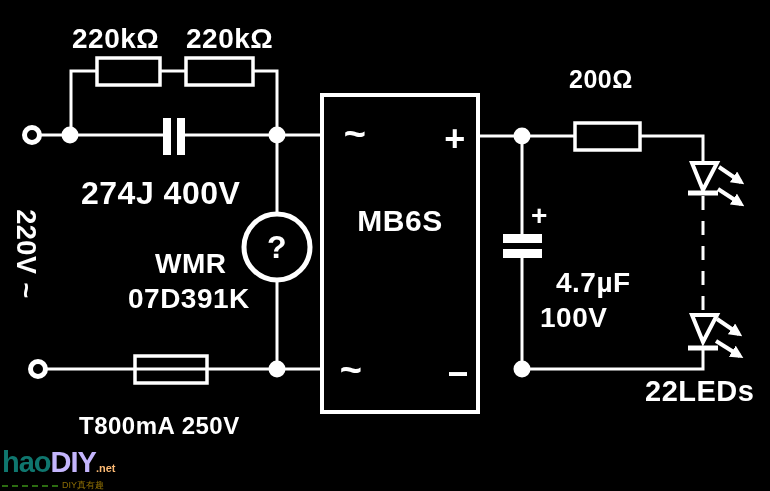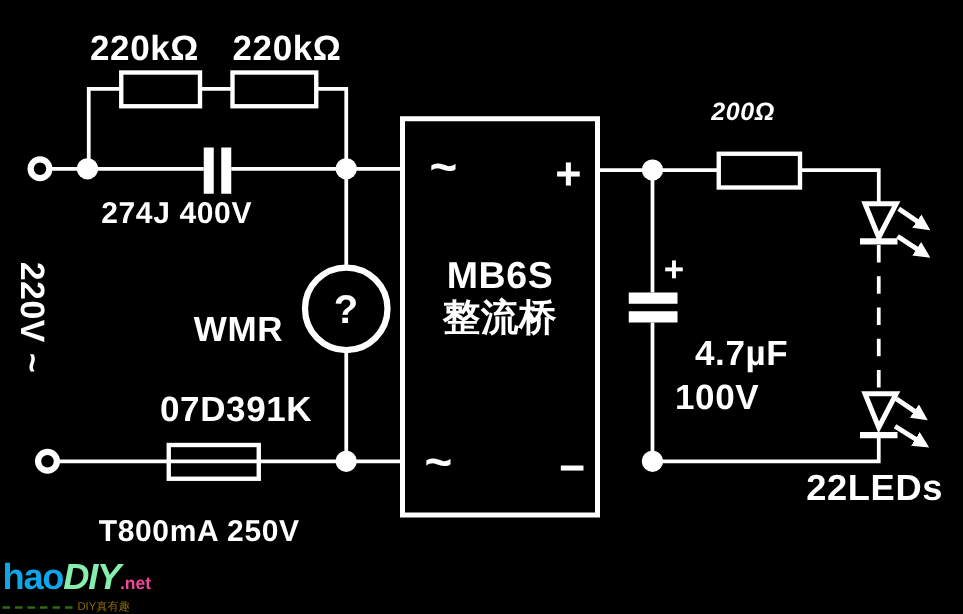--- a/index.html
+++ b/index.html
@@ -9,23 +9,23 @@
   }
   .stage svg { position:absolute; left:0; top:0; }
   .lbl {
     position:absolute; color:#fff; font-weight:bold; white-space:nowrap;
     line-height:1.2; letter-spacing:0.5px;
   }
   .ctr { text-align:center; }
   
   .wm { position:absolute; left:2px; top:448px; line-height:1; }
   .wm-row1 { font-size:29px; font-weight:bold; letter-spacing:-1px; }
-  .wm-hao { color:#0ea5e9; }
-  .wm-diy { color:#86efac;font-style:italic; }
-  .wm-net { color:#ec4899; font-size:14px; letter-spacing:0; }
+  .wm-hao { color:#0f766e; }
+  .wm-diy { color:#c4b5fd; }
+  .wm-net { color:#fdba74; font-size:11px; letter-spacing:0; }
   .wm-row2 { margin-top:4px; font-size:9px; }
   .wm-dash { display:inline-block; width:56px; border-top:2px dashed #2c6b12; vertical-align:middle; margin-right:4px; }
   .wm-tag { color:#8a6c04; vertical-align:middle; }
 </style>
 </head>
 <body>
 
 <div class="stage">
 
   <svg width="770" height="491" viewBox="0 0 770 491">
@@ -88,36 +88,35 @@
     <g>
       <polygon points="692,315 717,315 703,342" stroke="#ffffff" stroke-width="4" fill="none"></polygon>
       <line x1="688" y1="348" x2="718" y2="348" stroke="#ffffff" stroke-width="5"></line>
       <line x1="717" y1="319" x2="739" y2="334" stroke="#ffffff" stroke-width="4" marker-end="url(#ah)"></line>
       <line x1="716" y1="341" x2="740" y2="356" stroke="#ffffff" stroke-width="4" marker-end="url(#ah)"></line>
     </g>
   </svg>
 
   <div class="lbl" style="left:72px;  top:22px;  font-size:28px;">220kΩ</div>
   <div class="lbl" style="left:186px; top:22px;  font-size:28px;">220kΩ</div>
-  <div class="lbl" style="left:81px;  top:157px; font-size:24px;">274J 400V</div>
+  <div class="lbl" style="left:81px;  top:174px; font-size:32px;">274J 400V</div>
 
   <div class="lbl ctr" style="left:-28px; top:240px; width:112px; height:28px; font-size:27px; transform:rotate(90deg);">220V ~</div>
 
   <div class="lbl" style="left:155px; top:247px; font-size:28px;">WMR</div>
-  <div class="lbl" style="left:128px; top:282px; font-size:28px;margin-top:29px;">07D391K</div>
+  <div class="lbl" style="left:128px; top:282px; font-size:28px;">07D391K</div>
   <div class="lbl ctr" style="left:261px; top:228px; width:32px; font-size:32px;">?</div>
 
   <div class="lbl ctr" style="left:340px; top:112px; width:30px; font-size:38px;">~</div>
   <div class="lbl ctr" style="left:437px; top:117px; width:36px; font-size:36px;">+</div>
   <div class="lbl ctr" style="left:322px; top:203px; width:156px; font-size:30px;">MB6S</div>
-  <div class="lbl ctr" style="left:322px; top:237px; width:156px; font-size:30px;">整流桥</div>
   <div class="lbl ctr" style="left:336px; top:348px; width:30px; font-size:38px;">~</div>
   <div class="lbl ctr" style="left:440px; top:352px; width:36px; font-size:36px;">−</div>
 
-  <div class="lbl" style="left:569px; top:78px;  font-size:20px;font-style:italic;">200Ω</div>
+  <div class="lbl" style="left:569px; top:64px;  font-size:25px;">200Ω</div>
   <div class="lbl" style="left:531px; top:199px; font-size:28px;">+</div>
   <div class="lbl" style="left:540px; top:266px; font-size:28px;margin-left:16px;">4.7µF</div>
   <div class="lbl" style="left:540px; top:301px; font-size:28px;">100V</div>
   <div class="lbl" style="left:645px; top:374px; font-size:29px;">22LEDs</div>
 
   <div class="lbl" style="left:79px; top:412px; font-size:24px;">T800mA 250V</div>
 
   <div class="wm">
     <div class="wm-row1"><span class="wm-hao">hao</span><span class="wm-diy">DIY</span><span class="wm-net">.net</span></div>
     <div class="wm-row2"><span class="wm-dash"></span><span class="wm-tag">DIY真有趣</span></div>

